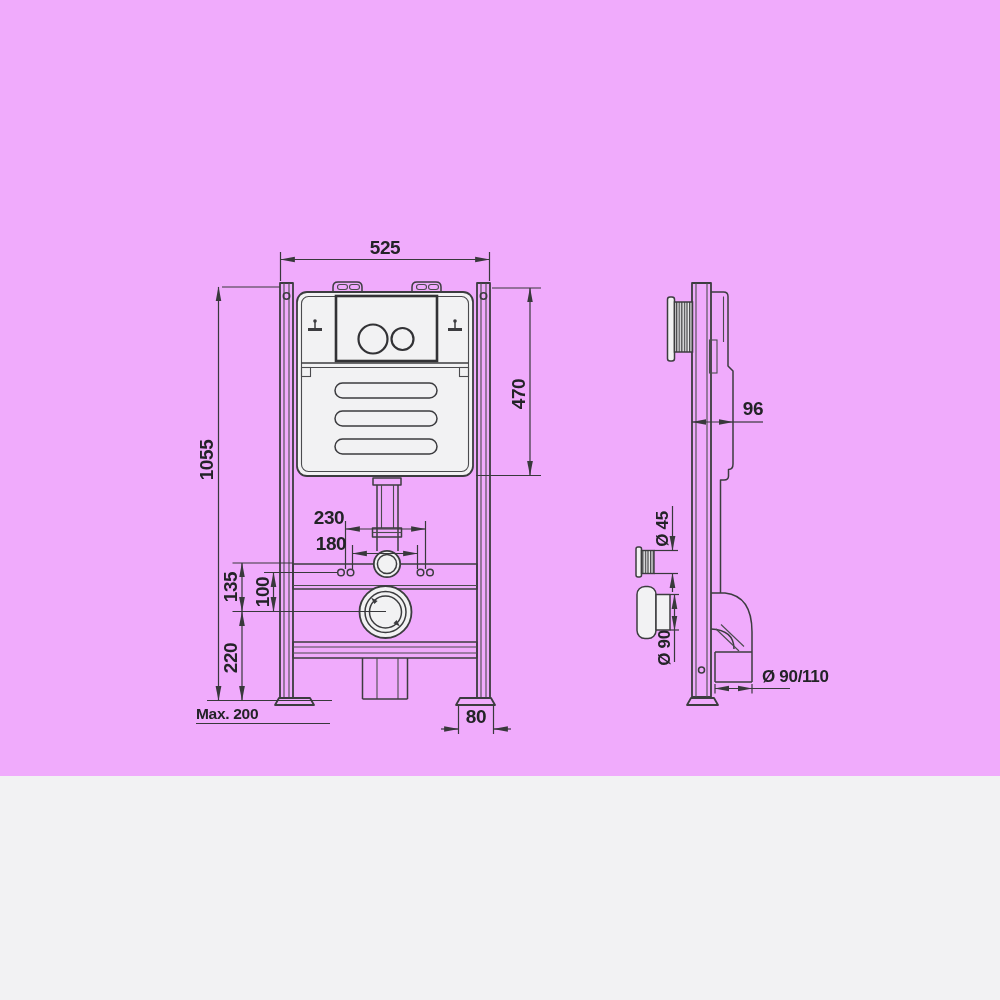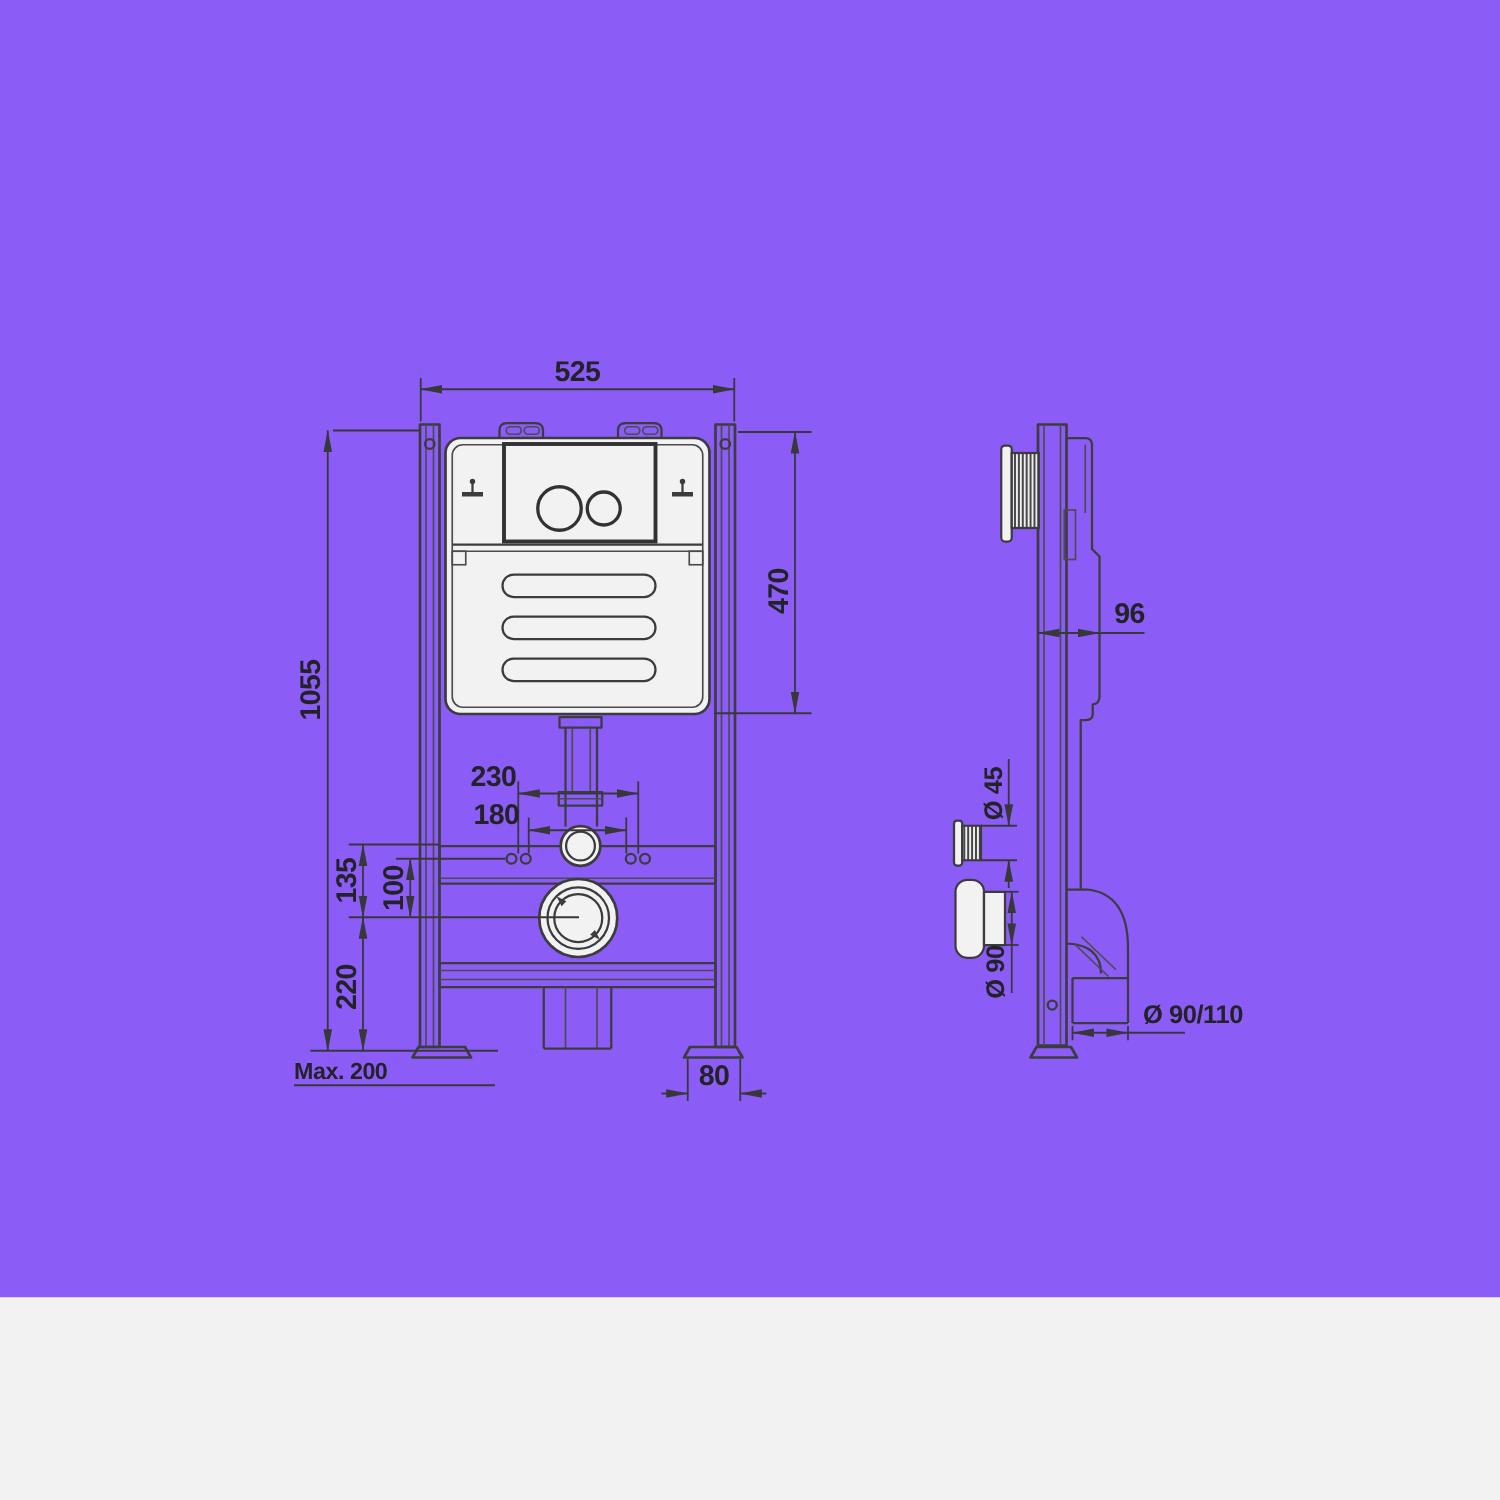--- a/index.html
+++ b/index.html
@@ -1,16 +1,16 @@
 <!DOCTYPE html>
 <html><head>
 <meta charset="utf-8">
 <style>
   html,body{margin:0;padding:0;background:#f2f2f3;}
-  #stage{position:relative;width:1000px;height:865px;background:#8b5cf6;overflow:hidden;}
+  #stage{position:relative;width:1000px;height:776px;background:#f0abfc;overflow:hidden;}
   svg{position:absolute;left:0;top:0;}
   .o  {stroke:#3c3c3f;stroke-width:1.8;fill:none;stroke-linejoin:round;stroke-linecap:round;}
   .o2 {stroke:#3c3c3f;stroke-width:1.5;fill:none;stroke-linejoin:round;}
   .t  {stroke:#4b4b4e;stroke-width:1.1;fill:none;}
   .d  {stroke:#38383b;stroke-width:1.2;fill:none;}
   .fillbg{fill:#f2f2f3;}
   .solid{fill:#3c3c3f;stroke:none;}
   text{font-family:"Liberation Sans","DejaVu Sans",sans-serif;font-weight:700;fill:#232327;}
   .dim {font-size:19px;letter-spacing:-0.4px;}
   .dimS{font-size:17px;letter-spacing:-0.3px;}

